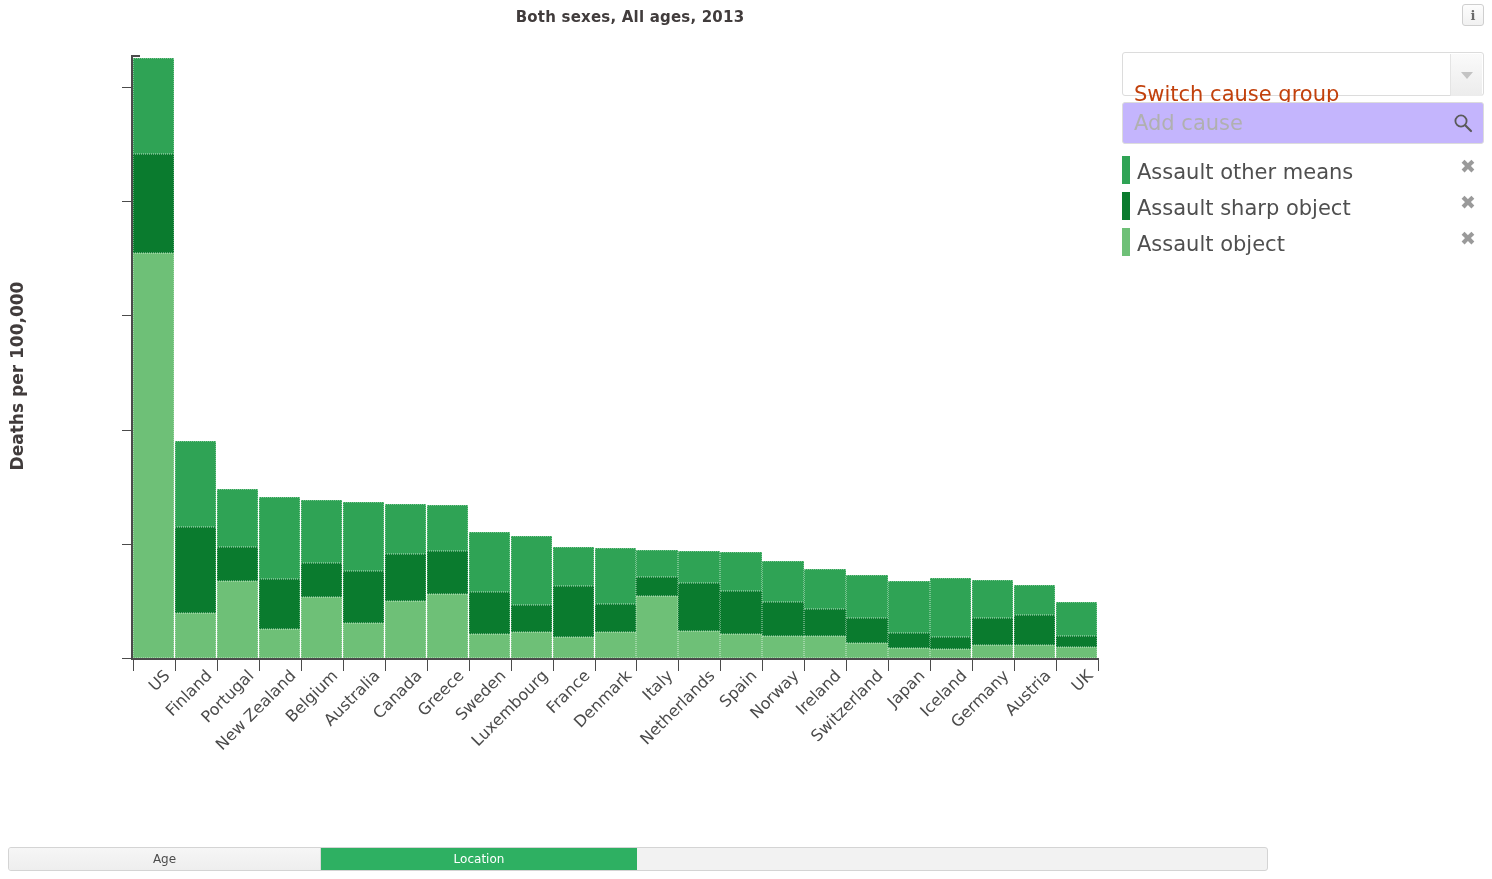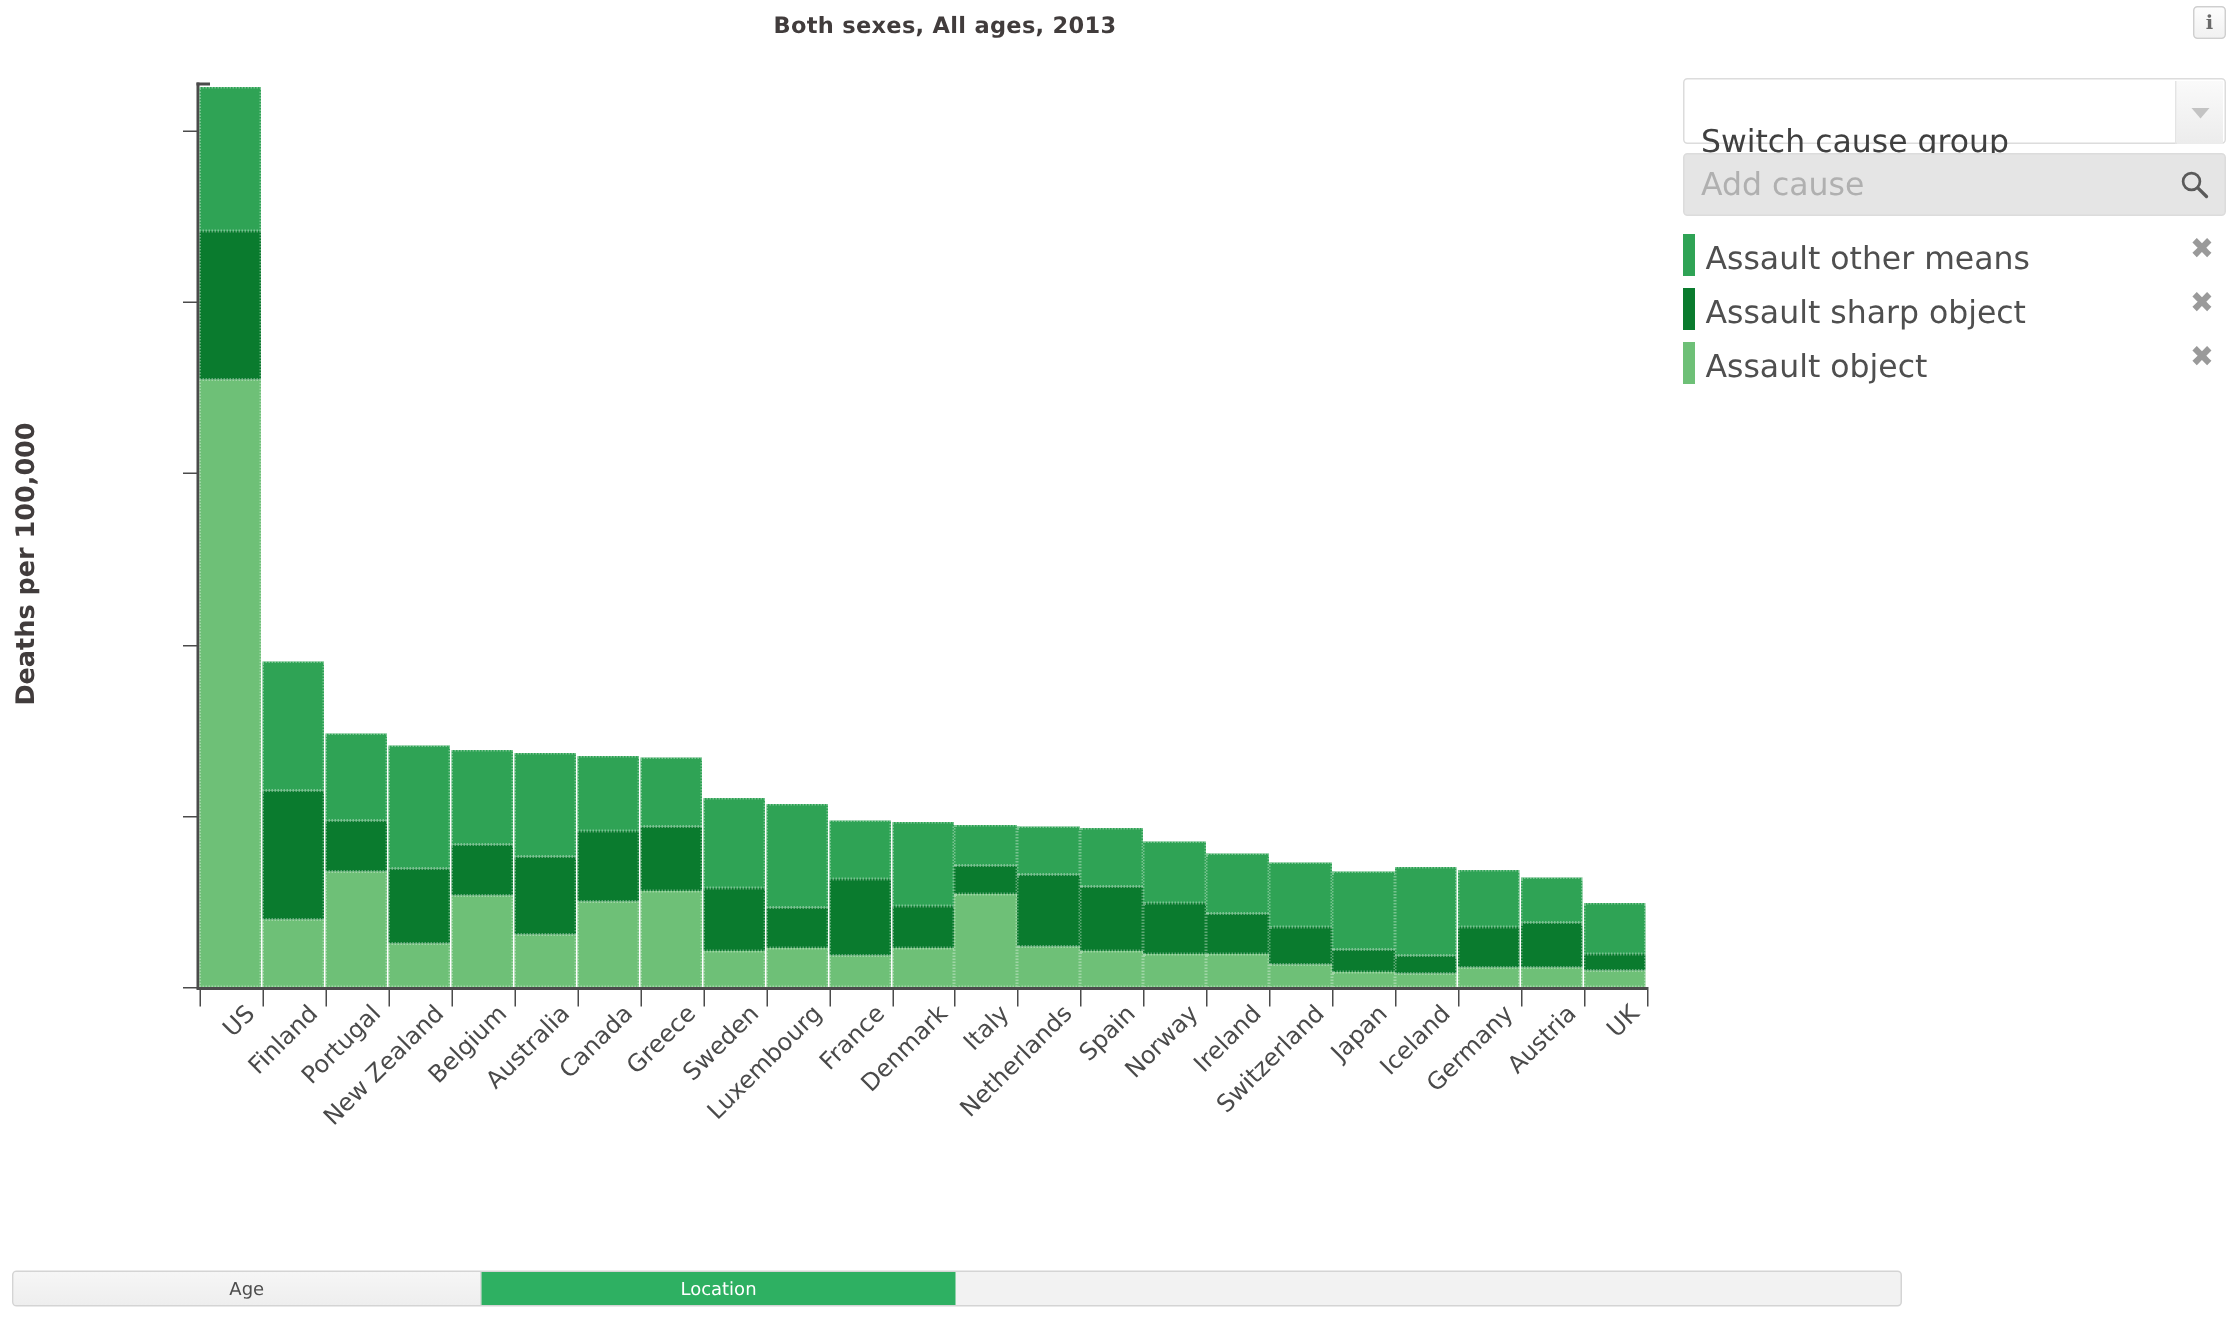--- a/index.html
+++ b/index.html
@@ -120,21 +120,21 @@
     height: 44px;
     border: 1px solid #dcdcdc;
     border-radius: 3px;
     background: #fff;
     display: flex; align-items: center;
     cursor: pointer;
   }
   .select-box .ph {
     padding-left: 11px;
     font-size: 21px;
-    color: #404040;
+    color: #c2410c;
     margin-top: 40px;
   }
   .select-arrow {
     position: absolute;
     right: 1px; top: 1px;
     width: 32px; height: 42px;
     background: linear-gradient(#fafafa, #ececec);
     border-left: 1px solid #e4e4e4;
     display: flex; align-items: center; justify-content: center;
   }
@@ -145,21 +145,21 @@
     border-right: 6px solid transparent;
     border-top: 7px solid #c3c3c3;
   }
 
   .search-box {
     position: relative;
     margin-top: 6px;
     height: 42px;
     border: 1px solid #dcdcdc;
     border-radius: 3px;
-    background: #e5e5e5;
+    background: #c4b5fd;
     display: flex; align-items: center;
   }
   .search-box input {
     border: 0; outline: 0;
     background: transparent;
     font-family: "DejaVu Sans", sans-serif;
     font-size: 21px;
     color: #555;
     padding: 0 38px 0 11px;
     width: 100%; height: 100%;

